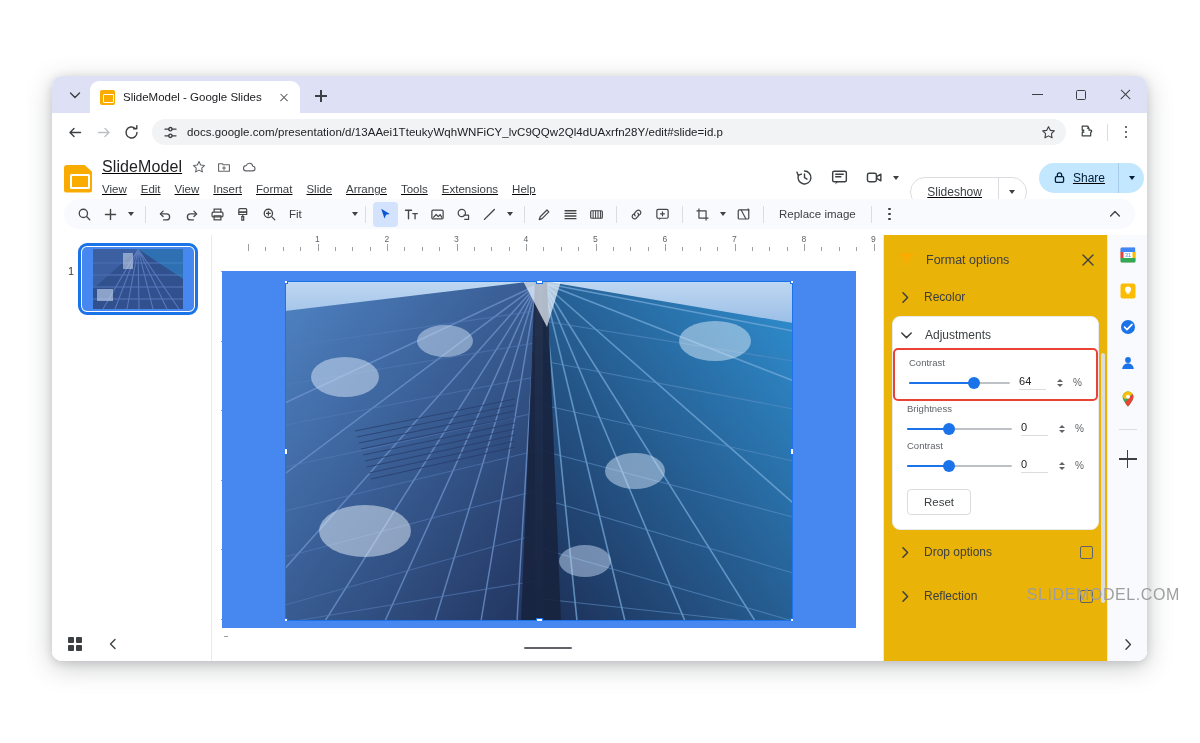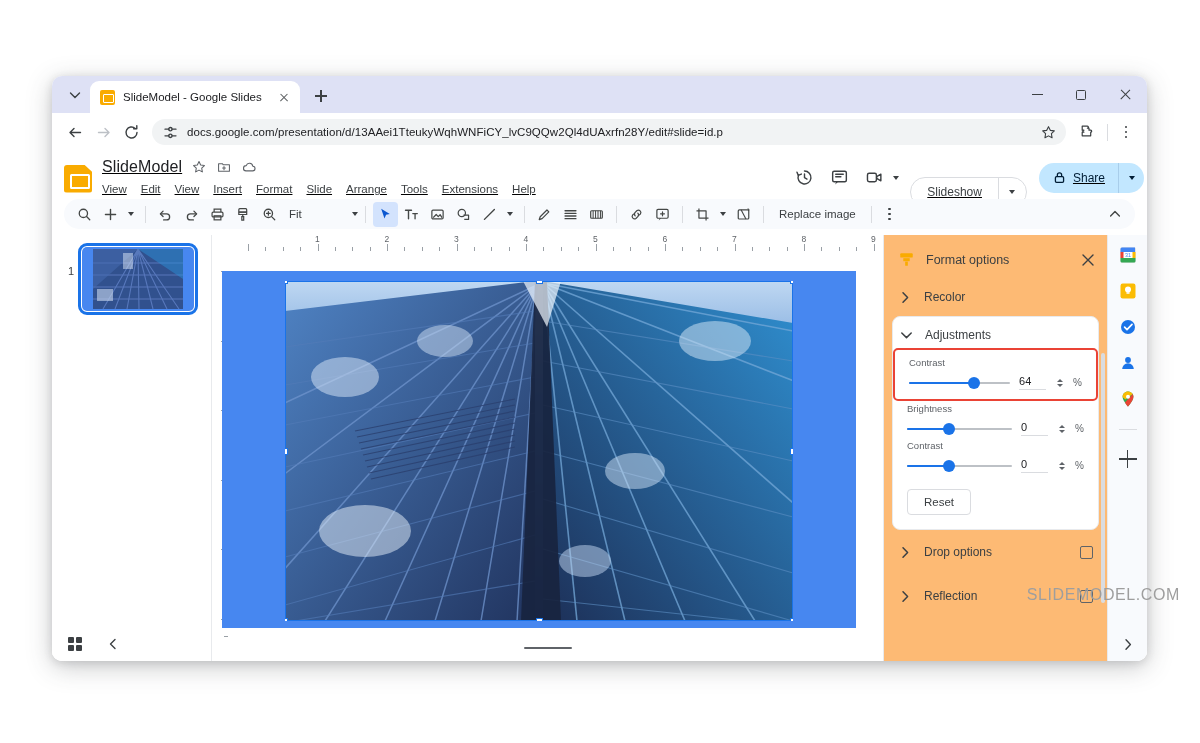--- a/index.html
+++ b/index.html
@@ -166,21 +166,21 @@
     background:#2f5590; overflow:hidden;
   }
   .handle { position:absolute; width:7px;height:7px; background:#fff; border:1.4px solid #1a73e8; }
   .selbox { position:absolute; inset:0; border:1px solid #1a73e8; }
 
   .canvasfoot { position:absolute; left:0; right:0; bottom:0; height:26px; display:flex; align-items:center; justify-content:center;}
   .notesline { width:48px; height:2px; background:#5f6368; border-radius:2px;}
 
   
   .panel {
-    width: 224px; background:#fdba74; border-left:1px solid #e8eaed;
+    width: 224px; background:#eab308; border-left:1px solid #e8eaed;
     position:relative; display:flex; flex-direction:column; padding-top:8px;
   }
   .ptitle { display:flex; align-items:center; gap:11px; padding: 8px 12px 12px 14px; }
   .ptitle .ptext { font-size:12.5px; color:#3c4043; flex:1; }
   .psect { display:flex; align-items:center; gap:12px; padding: 10px 14px; font-size:12px; color:#3c4043; }
   .chev { width:14px; height:14px; display:flex;align-items:center;justify-content:center; color:#3c4043;}
   .card {
     margin: 2px 8px 0 8px; border:1px solid #e8eaed; border-radius:8px; padding-bottom:14px;
     background:#fff;
   }

